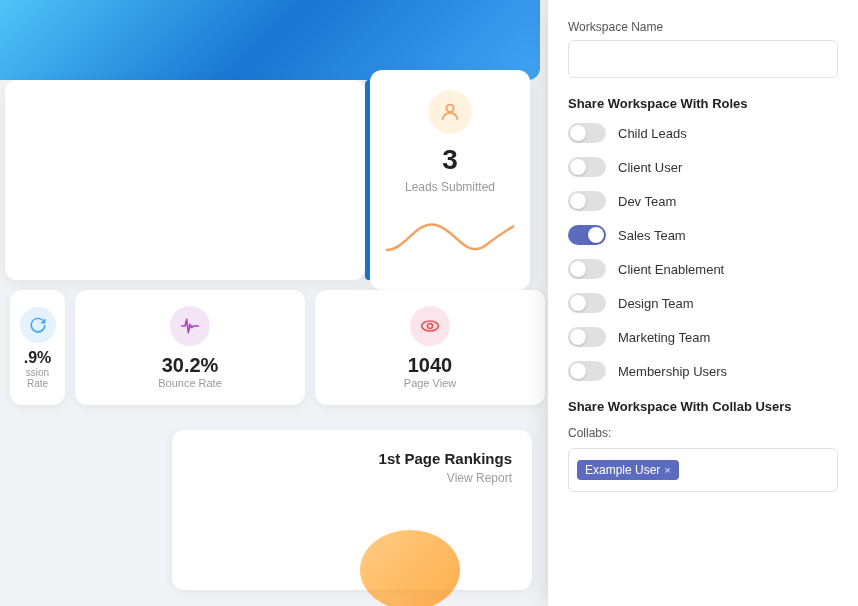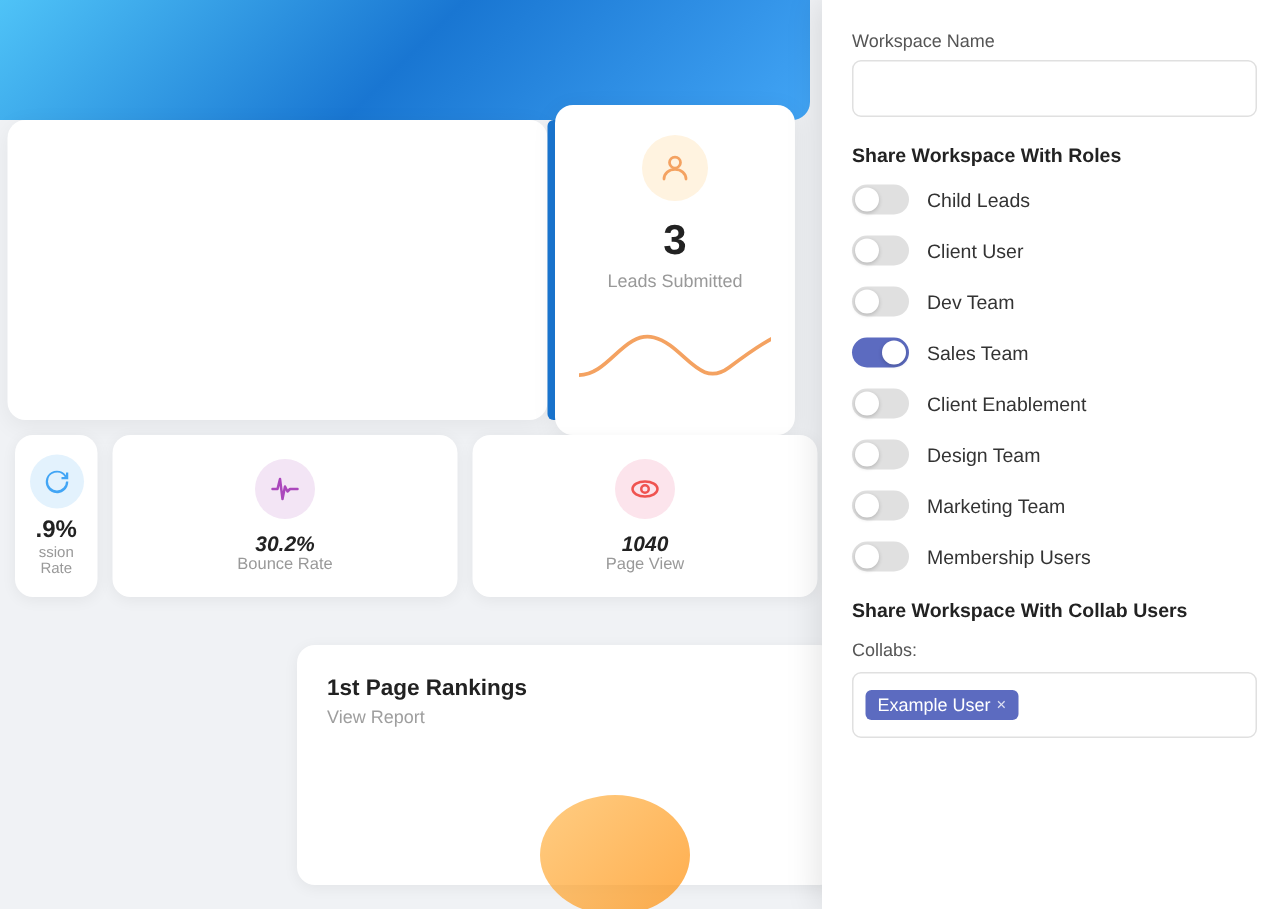--- a/index.html
+++ b/index.html
@@ -128,45 +128,44 @@
       width: 40px;
       height: 40px;
       border-radius: 50%;
       display: flex;
       align-items: center;
       justify-content: center;
       margin-bottom: 8px;
     }
 
     .stat-card .stat-number {
-      font-size: 14px;
+      font-size: 20px;
       font-weight: 700;
       color: #222;
-      font-style: italic;
     }
 
     .stat-card .stat-label {
       font-size: 11px;
       color: #999;
       text-align: center;
     }
 
     
     .bottom-card {
       position: absolute;
-      left: 198px;
+      left: 172px;
       top: 430px;
       width: 360px;
       height: 160px;
       background: white;
       border-radius: 12px;
       box-shadow: 0 2px 10px rgba(0,0,0,0.06);
       display: flex;
       flex-direction: column;
-      align-items: flex-start;
+      align-items: flex-end;
       padding: 20px;
     }
 
     .bottom-card .card-title {
       font-size: 15px;
       font-weight: 600;
       color: #222;
       margin-bottom: 4px;
     }
 

